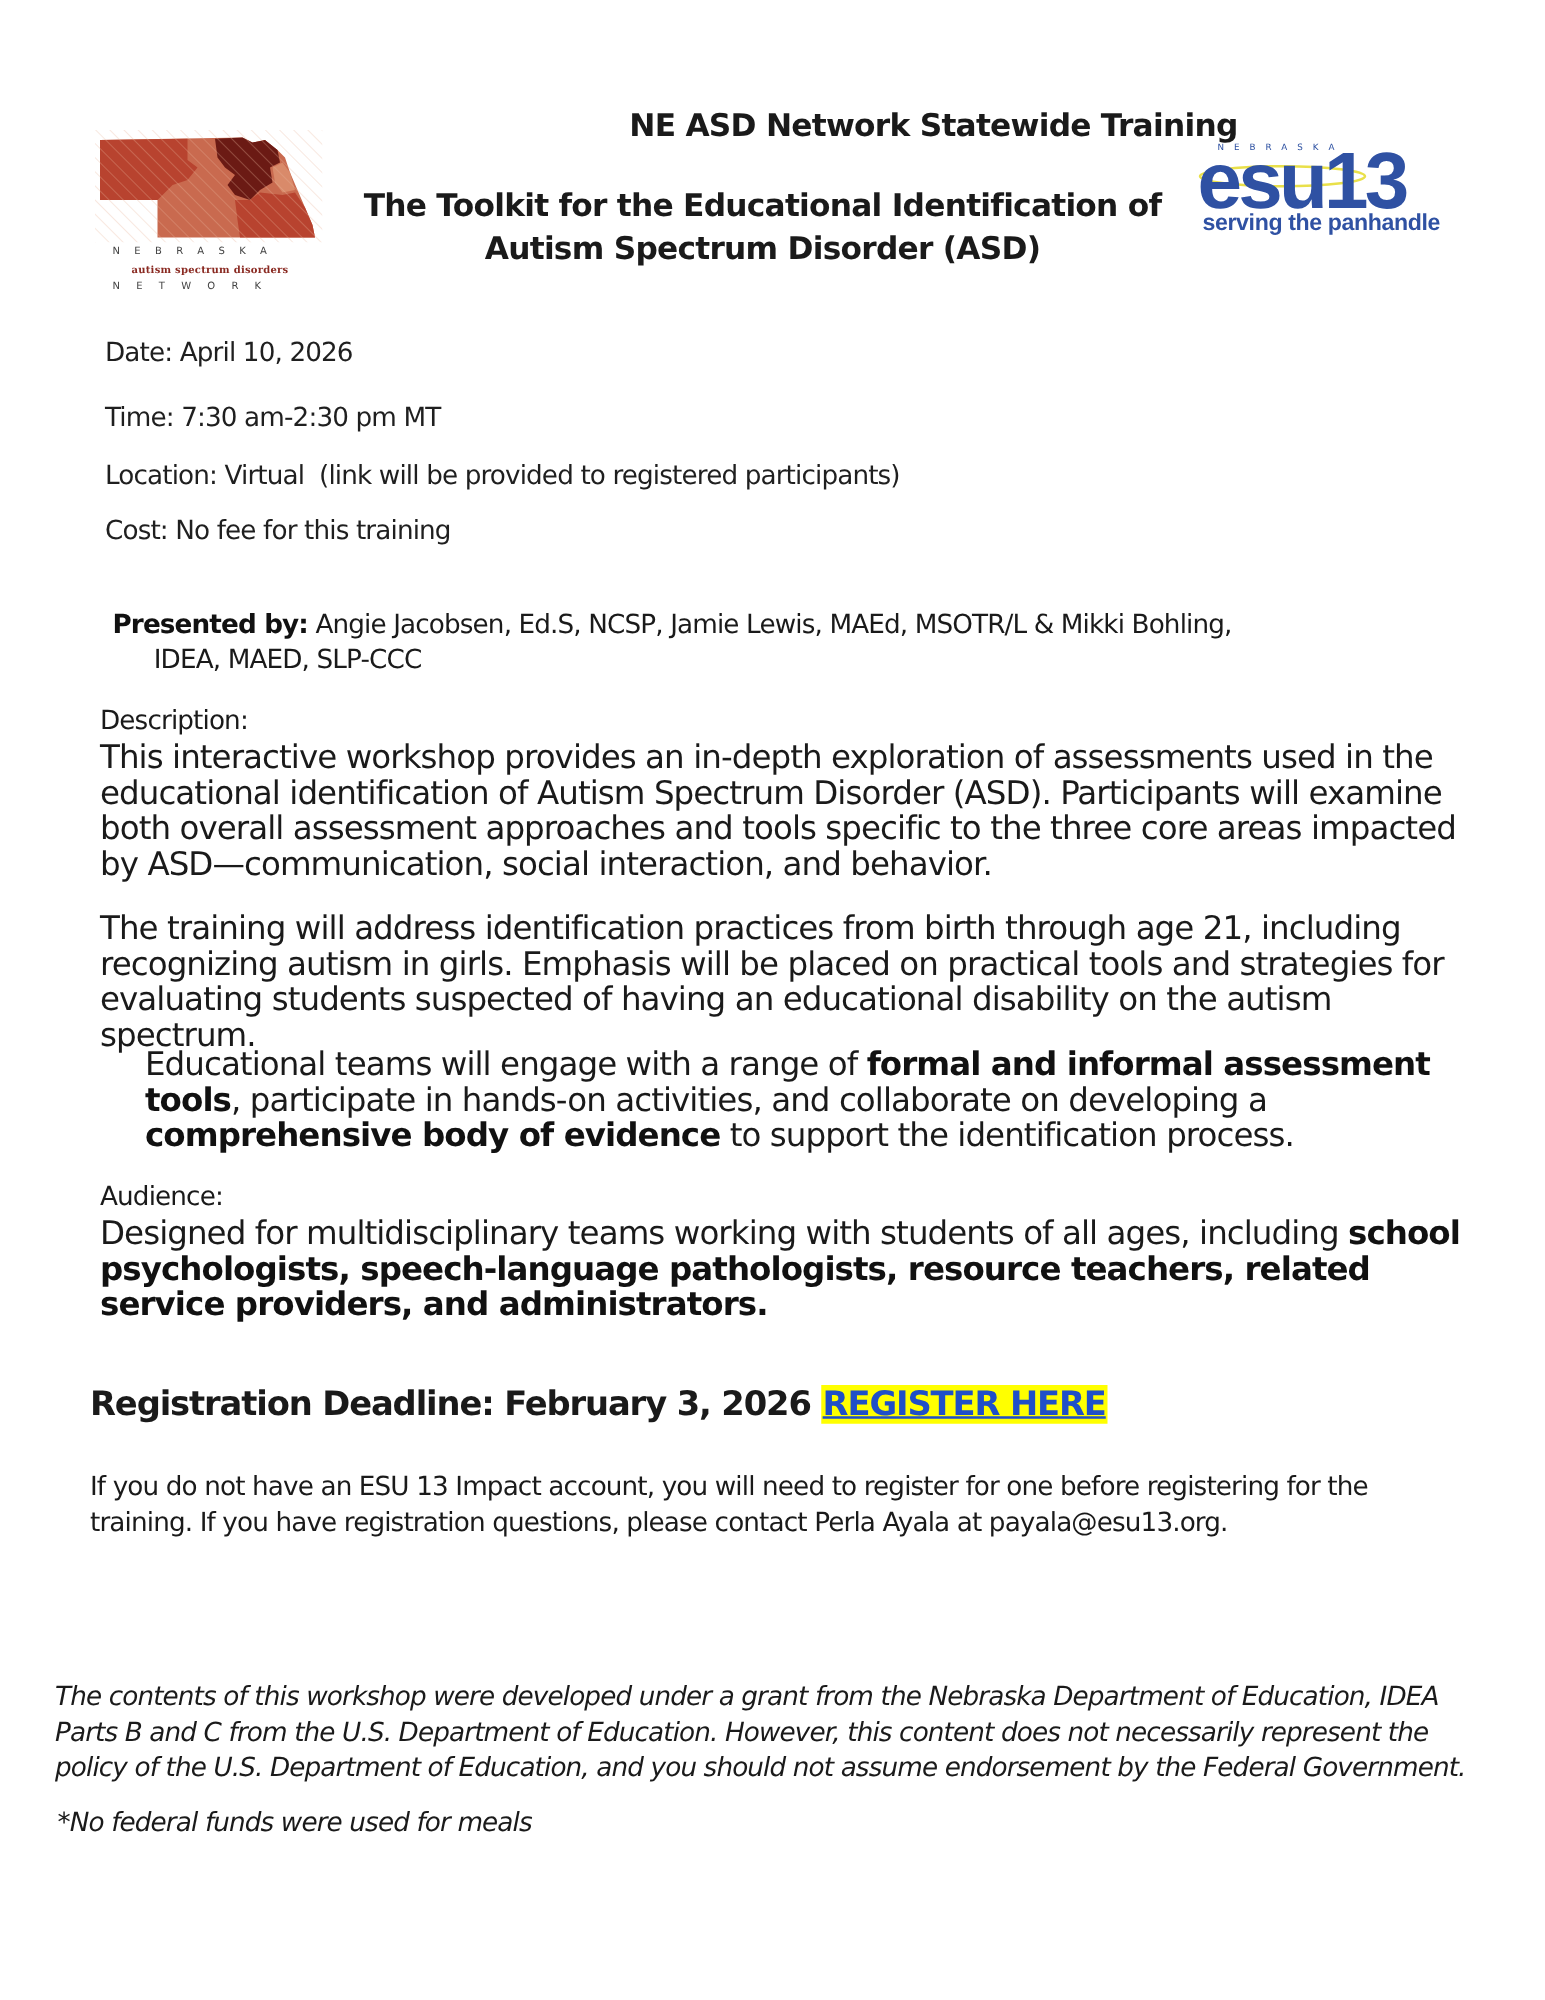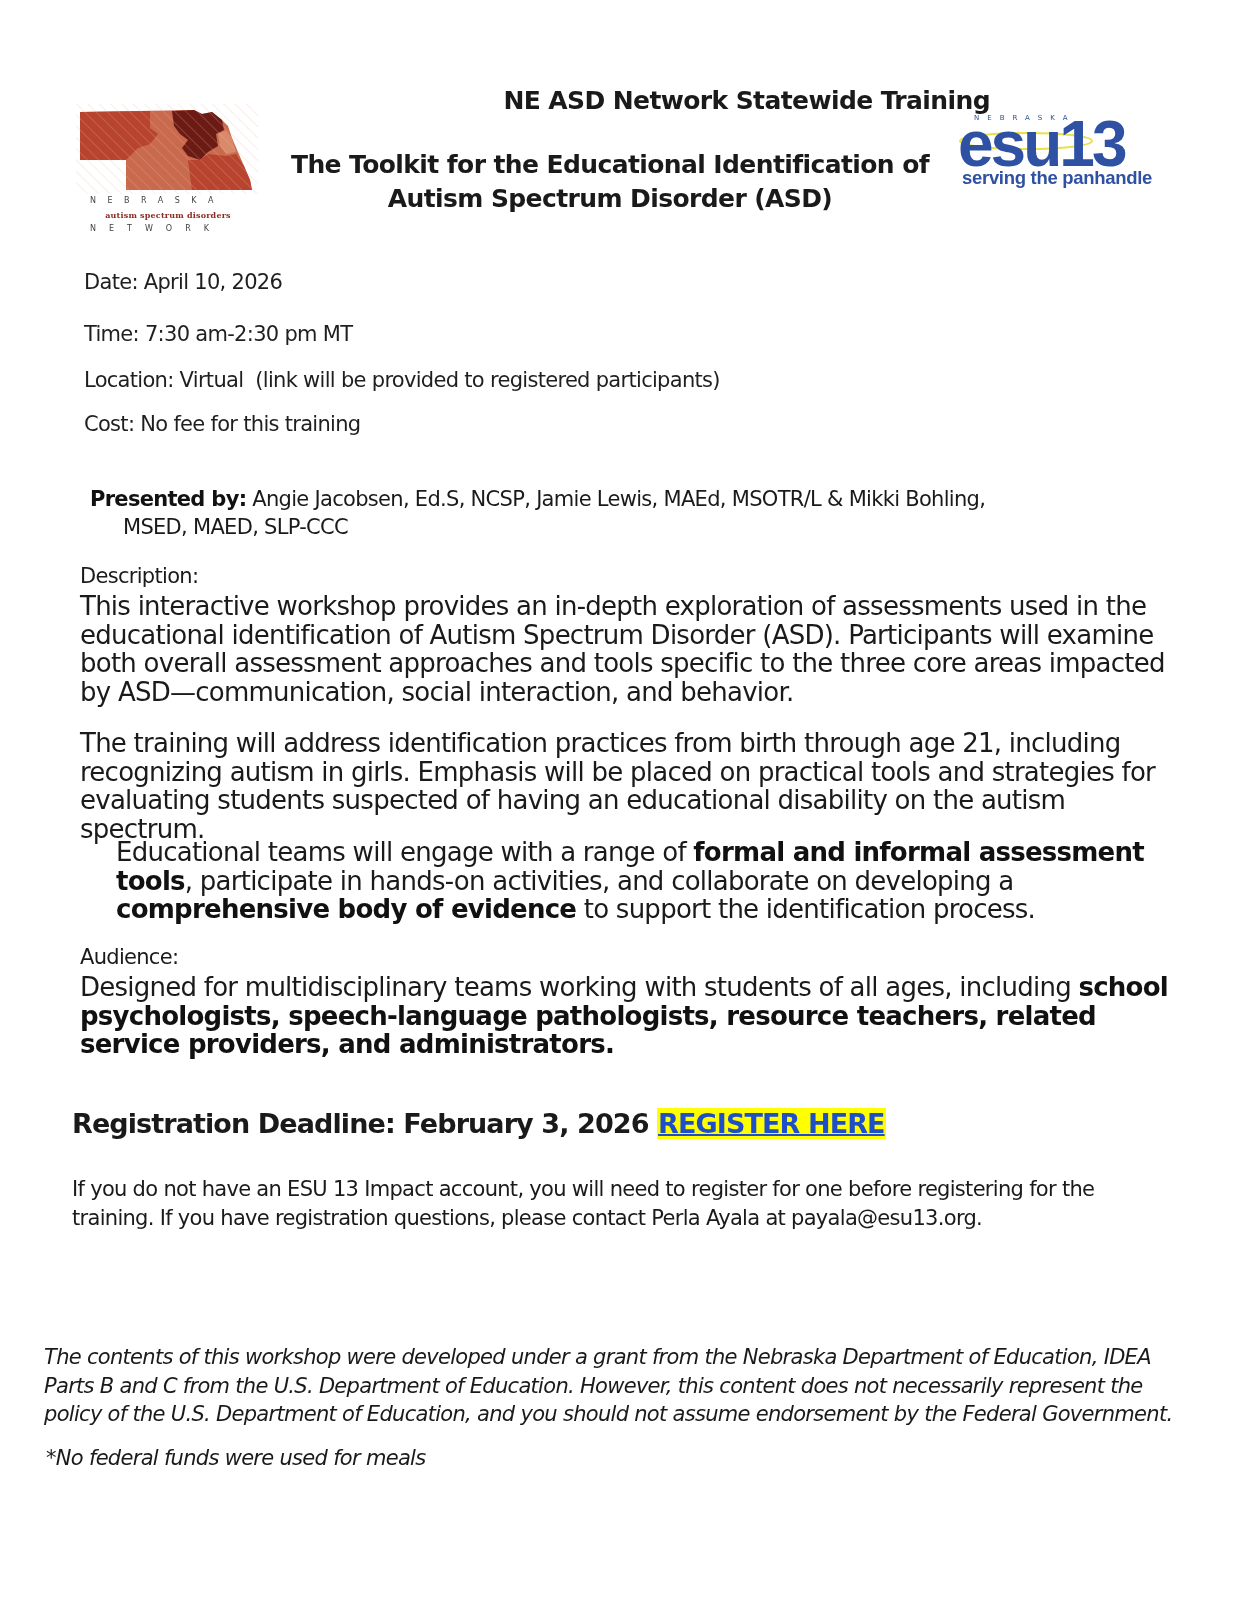--- a/index.html
+++ b/index.html
@@ -100,21 +100,21 @@
   <span style="white-space:pre;">Virtual  (link will be provided to registered participants)</span>
 </div>
 <div class="abs info info-cost">
   <span>Cost:</span>
   <span>No fee for this training</span>
 </div>
 
 <div class="abs presented">
   <b>Presented by:</b>
   <span>Angie Jacobsen, Ed.S, NCSP, Jamie Lewis, MAEd, MSOTR/L &amp; Mikki Bohling,</span>
-  <span class="indent">MSED, MAED, SLP-CCC</span>
+  <span class="indent">IDEA, MAED, SLP-CCC</span>
 </div>
 
 <div class="abs section-head desc-head">Description:</div>
 <div class="abs para desc-p1">This interactive workshop provides an in-depth exploration of assessments used in the educational identification of Autism Spectrum Disorder (ASD). Participants will examine both overall assessment approaches and tools specific to the three core areas impacted by ASD—communication, social interaction, and behavior.</div>
 <div class="abs para desc-p2">The training will address identification practices from birth through age 21, including recognizing autism in girls. Emphasis will be placed on practical tools and strategies for evaluating students suspected of having an educational disability on the autism spectrum.</div>
 <div class="abs para desc-p3"><span>Educational teams will engage with a range of </span><b>formal and informal assessment tools</b><span>, participate in hands-on activities, and collaborate on developing a </span><b>comprehensive body of evidence</b><span> to support the identification process.</span></div>
 
 <div class="abs section-head aud-head">Audience:</div>
 <div class="abs para aud-p"><span>Designed for multidisciplinary teams working with students of all ages, including </span><b>school psychologists, speech-language pathologists, resource teachers, related service providers, and administrators.</b></div>
 

